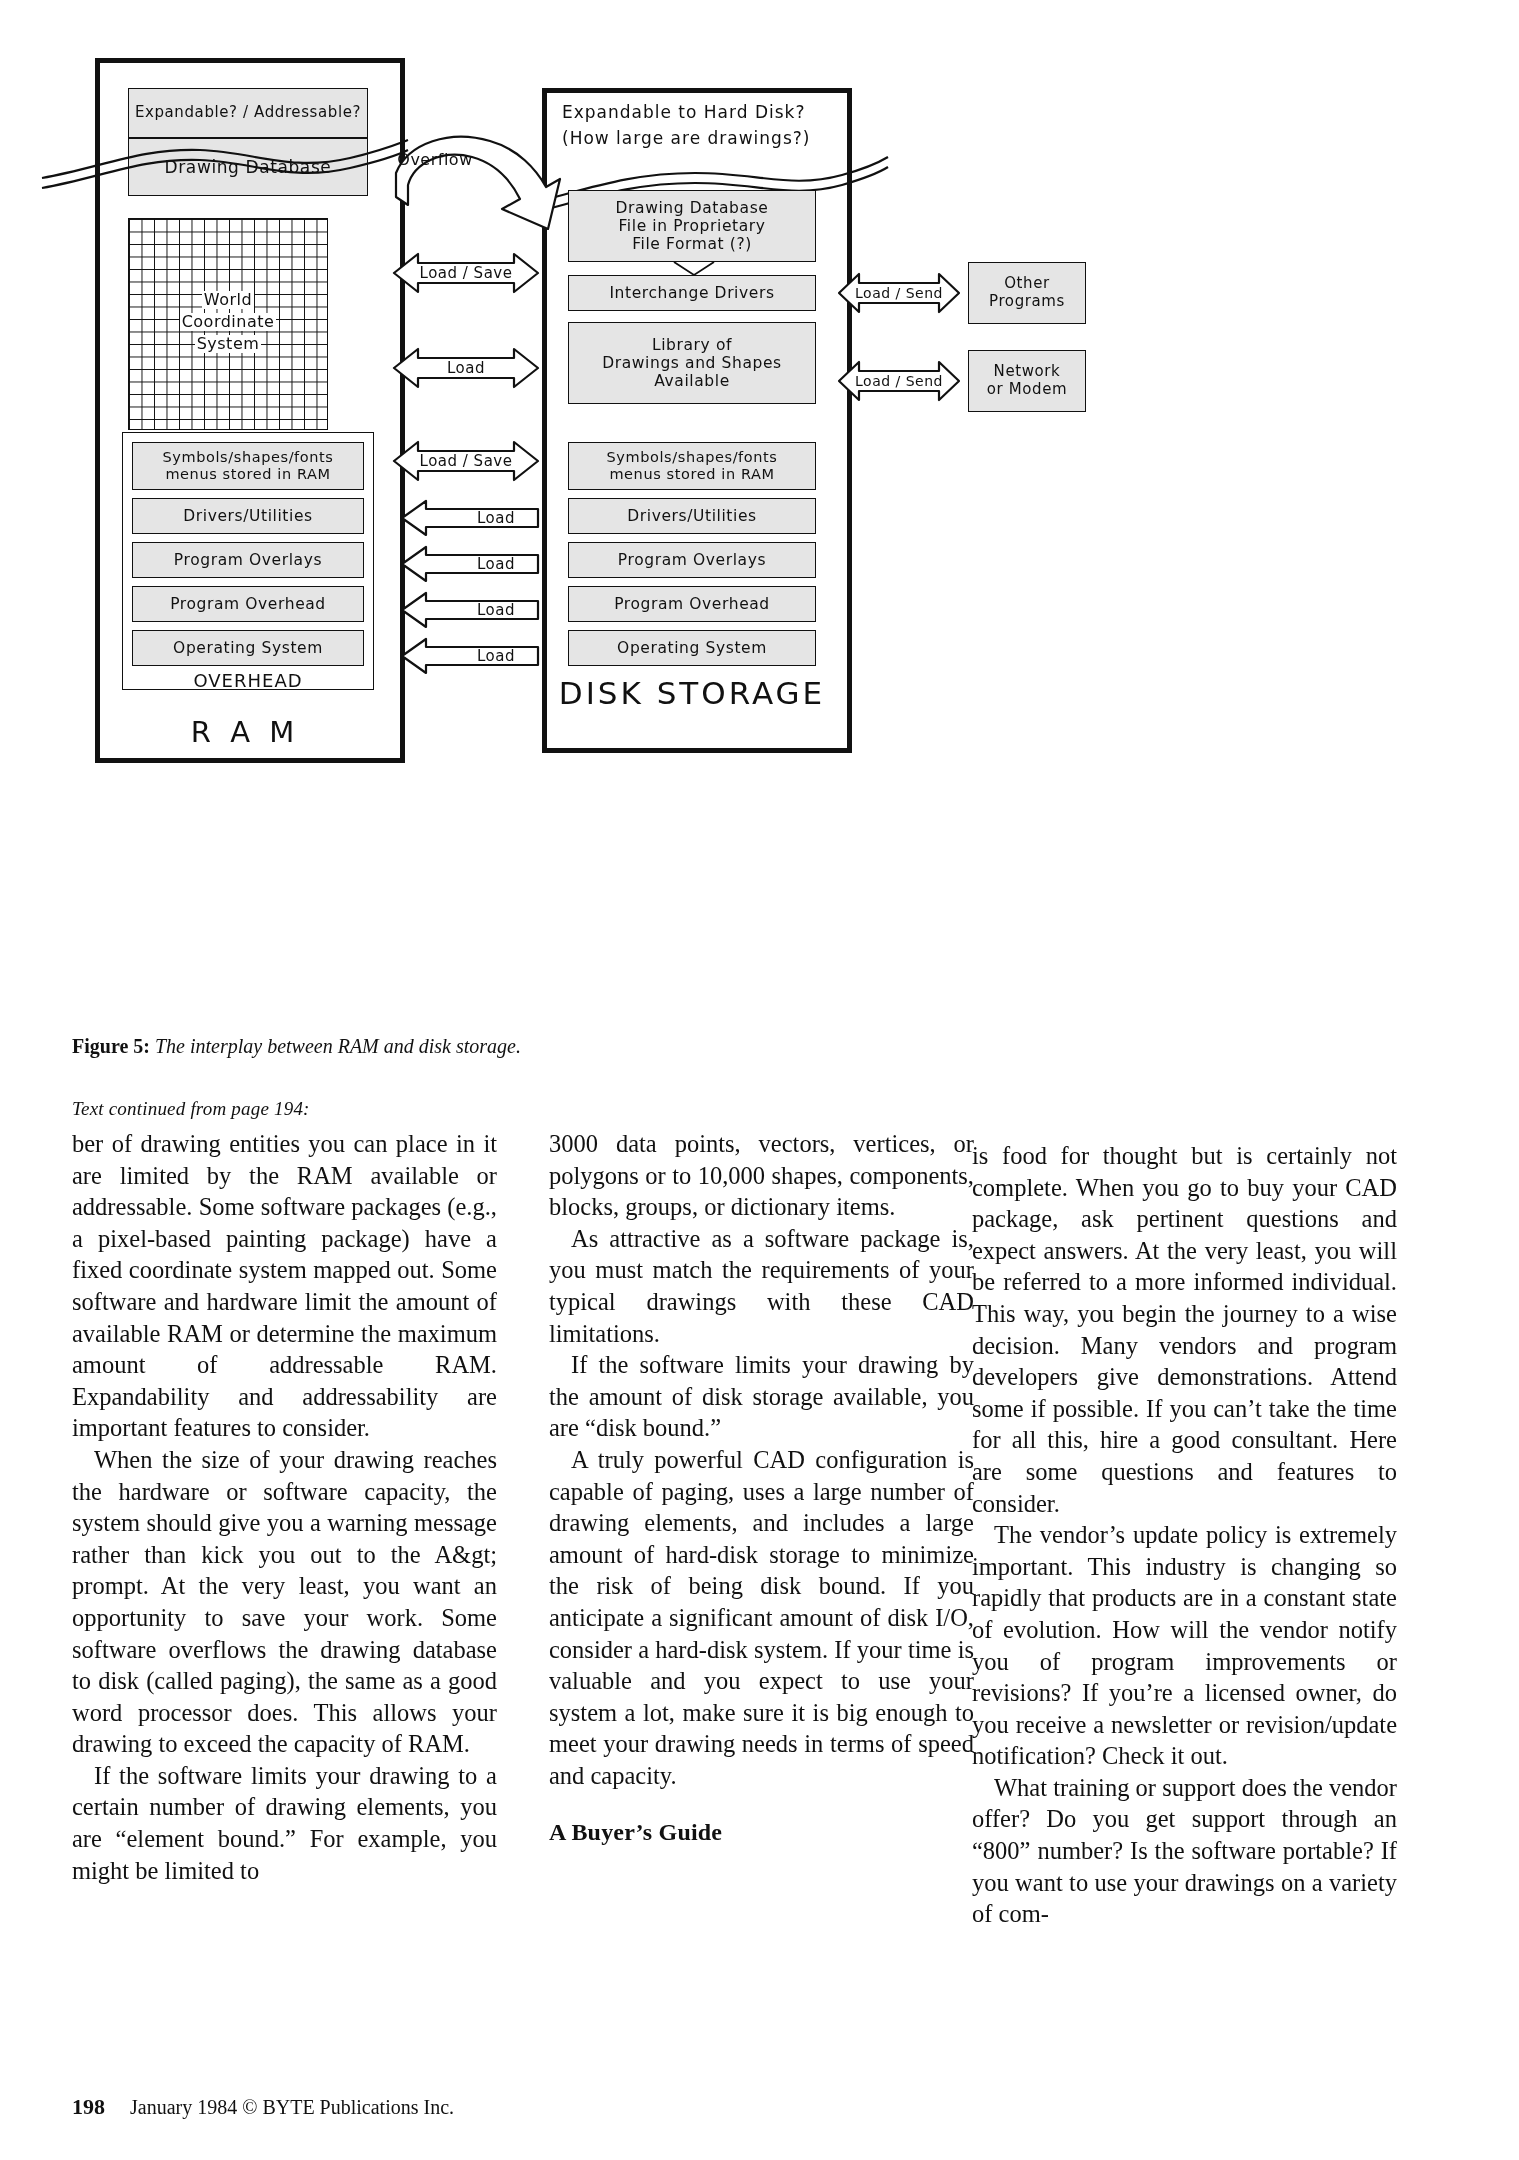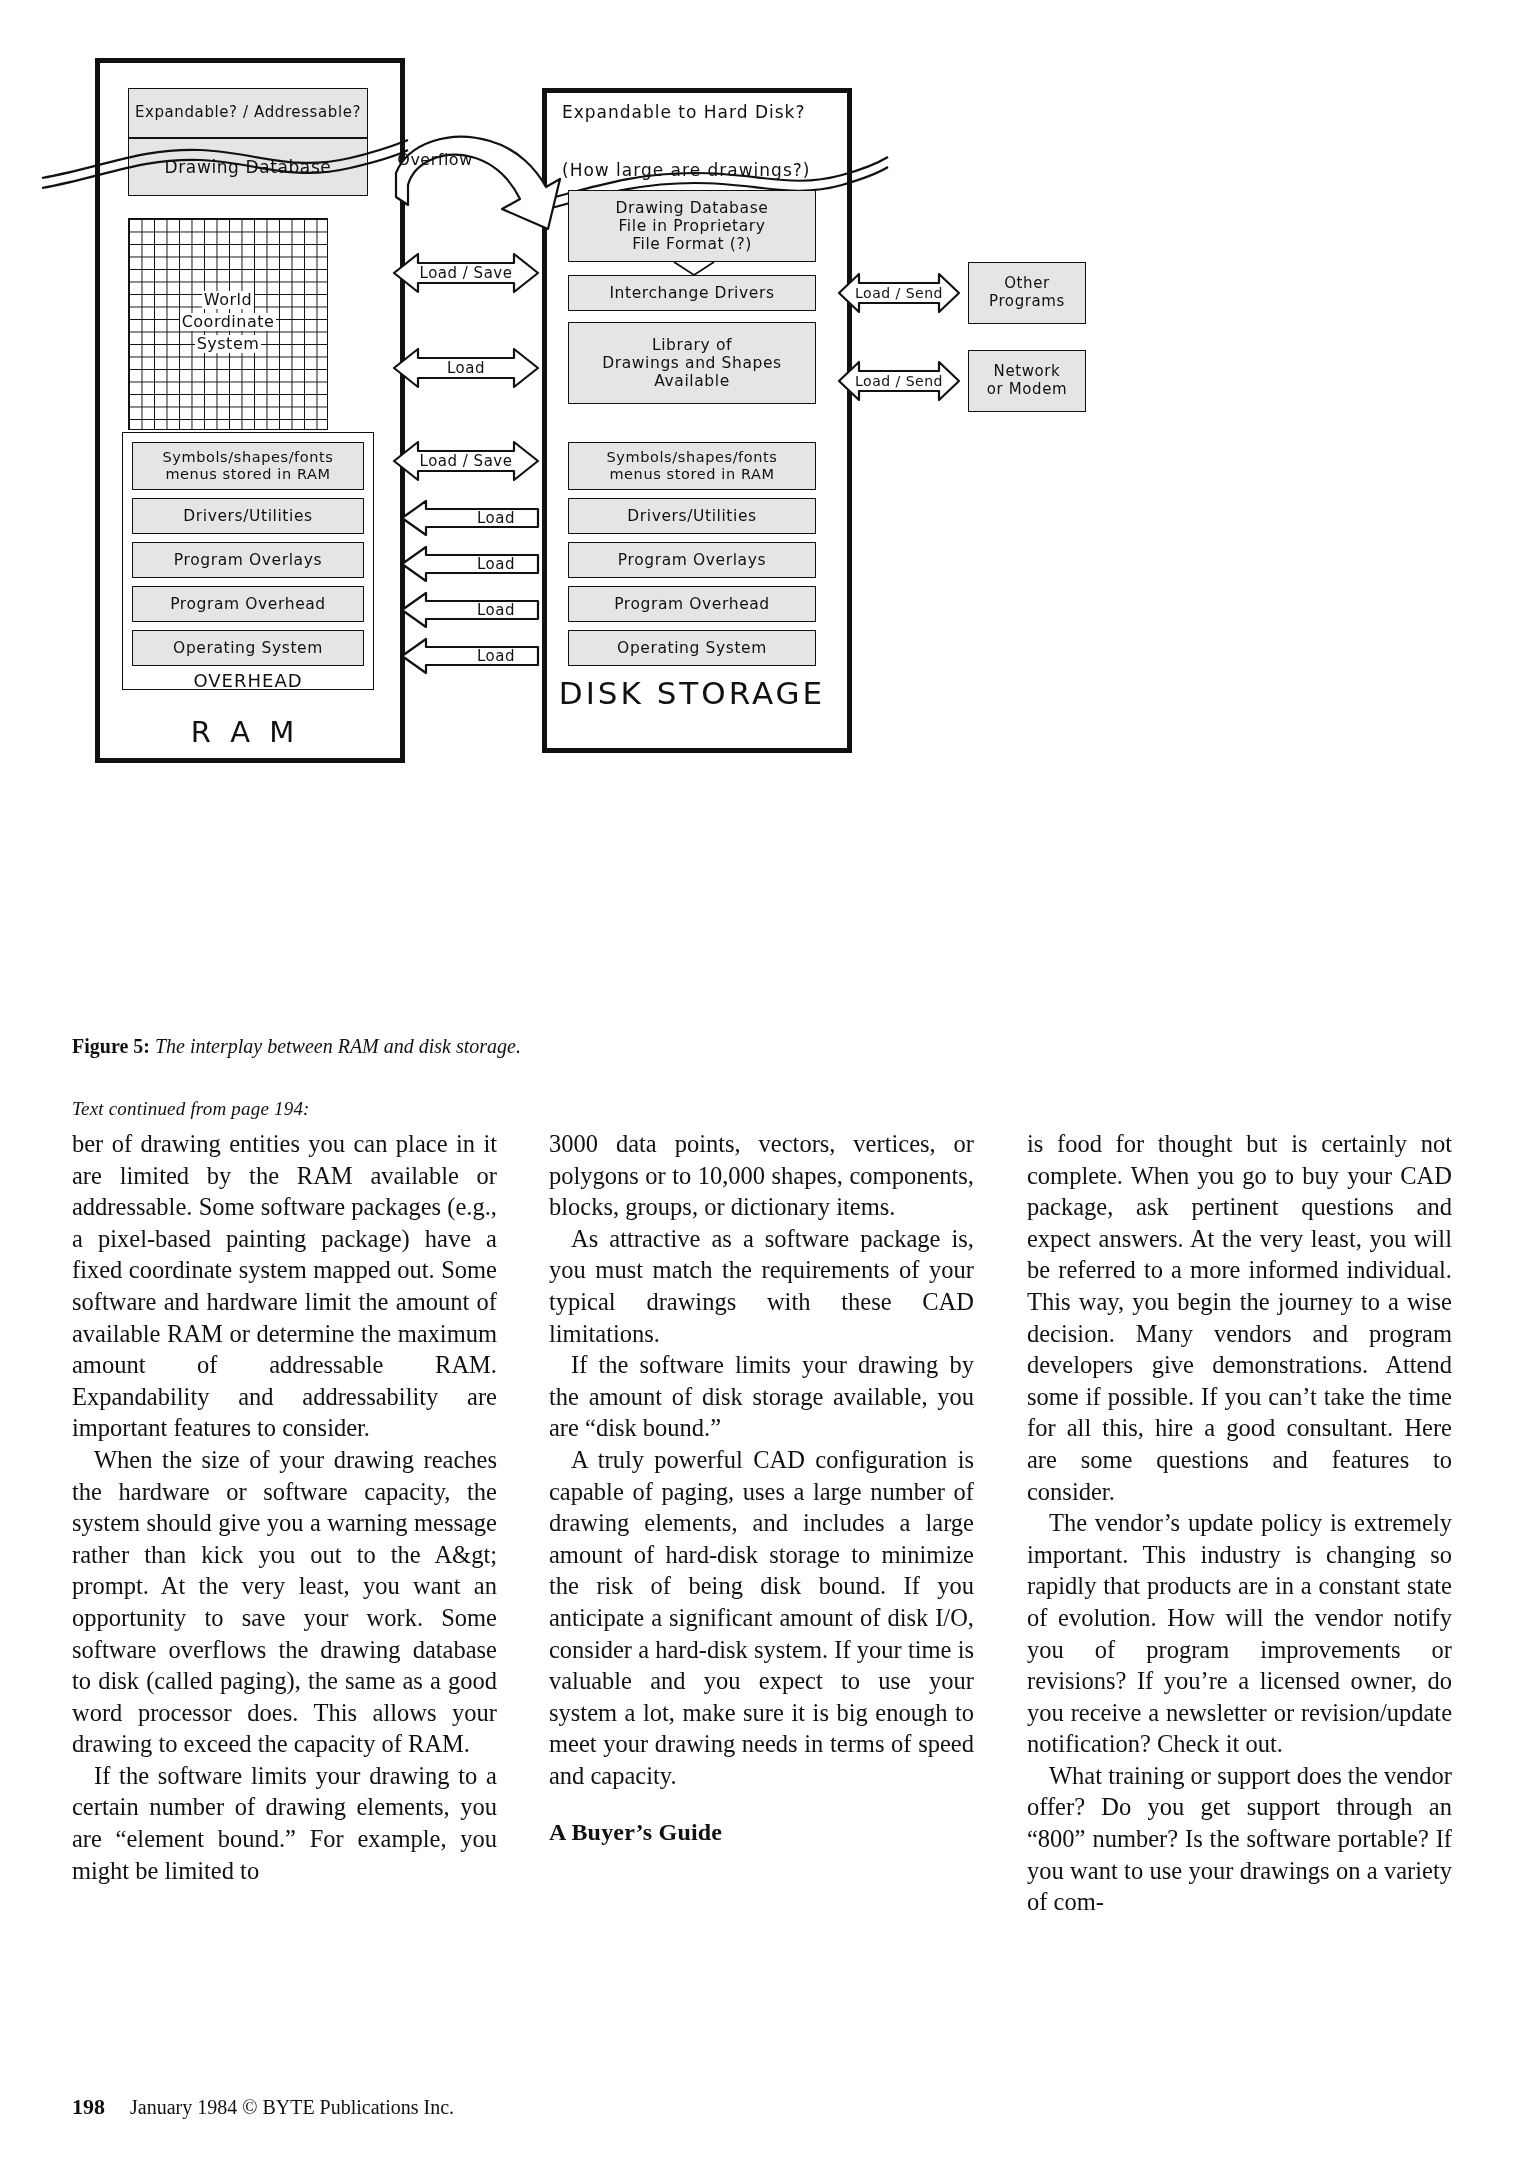--- a/index.html
+++ b/index.html
@@ -142,21 +142,21 @@
     position: absolute;
     top: 0;
     width: 425px;
     font-size: 24.5px;
     line-height: 31.6px;
     text-align: justify;
     color: #111;
   }
   #col1 { left: 0px; }
   #col2 { left: 477px; }
-  #col3 { left: 955px; }
+  #col3 { left: 900px; margin-top: 12px; }
   .col p { margin: 0; text-indent: 22px; }
   .col p.noindent { text-indent: 0; }
   .col h3 {
     margin: 26px 0 0 0;
     font-size: 24px;
     font-weight: bold;
     text-indent: 0;
     letter-spacing: 0.2px;
   }
   .footer {
@@ -225,21 +225,21 @@
     </div>
     <div class="plainlabel" style="left:35px; top:665px; width:300px; font-size:29px; letter-spacing:5px;">
       <span>R A M</span>
     </div>
 
     <div class="disk-frame"></div>
 
     <div class="plainlabel" style="left:492px; top:52px; width:282px; font-size:17px; text-align:left; padding-left:10px;">
       <span>Expandable to Hard Disk?</span>
     </div>
-    <div class="plainlabel" style="left:492px; top:78px; width:282px; font-size:17px; text-align:left; padding-left:10px;margin-top:32px;">
+    <div class="plainlabel" style="left:492px; top:78px; width:282px; font-size:17px; text-align:left; padding-left:10px;">
       <span>(How large are drawings?)</span>
     </div>
 
     <svg class="squiggle" style="left:470px; top:95px; width:360px; height:70px;" viewBox="0 0 360 70">
       <path d="M2,58 C58,44 100,28 165,28 C228,28 262,44 312,30 C334,24 348,18 358,12" fill="none" stroke="#111" stroke-width="2.2"></path>
       <path d="M2,68 C58,54 100,38 165,38 C228,38 262,54 312,40 C336,33 350,27 358,22" fill="none" stroke="#111" stroke-width="2.2"></path>
     </svg>
 
     <div class="box" style="left:508px; top:140px; width:248px; height:72px; font-size:15.5px; flex-direction:column;">
       <span>Drawing Database</span>

